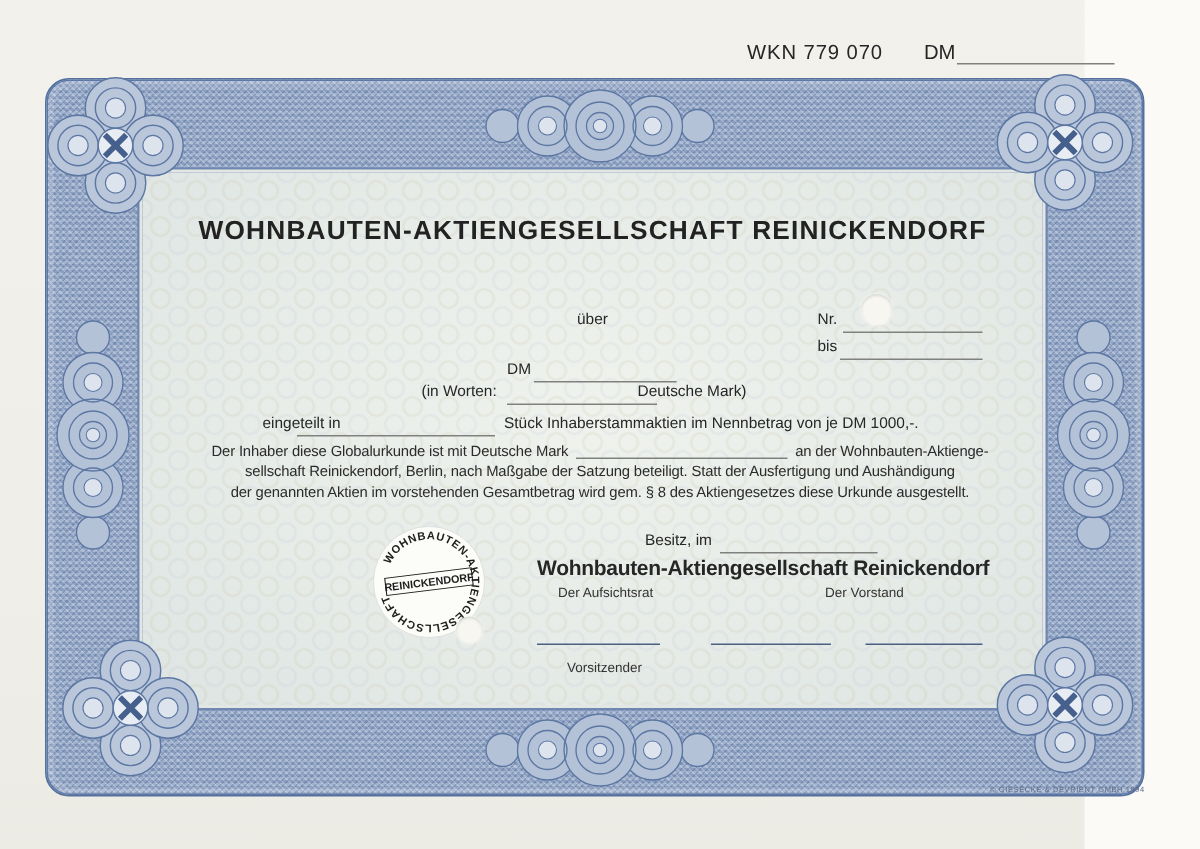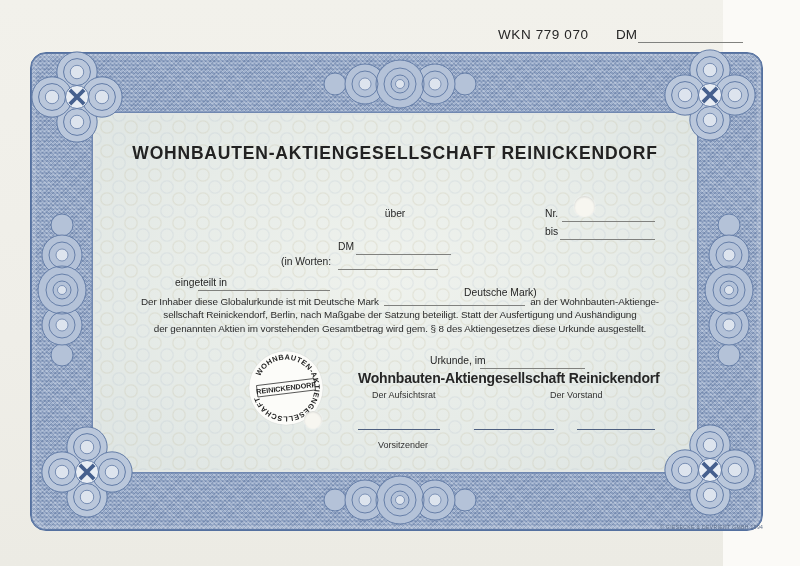--- a/index.html
+++ b/index.html
@@ -150,36 +150,37 @@
   <div class="centerband small" style="top:208px;">über</div>
   <div class="abs small" style="left:545px;top:208px;">Nr.</div>
   <div class="rule" style="left:562px;top:221px;width:93px;"></div>
   <div class="abs small" style="left:545px;top:226px;">bis</div>
   <div class="rule" style="left:560px;top:239px;width:95px;"></div>
 
   <div class="abs small" style="left:338px;top:241px;">DM</div>
   <div class="rule" style="left:356px;top:254px;width:95px;"></div>
   <div class="abs small" style="left:281px;top:256px;">(in Worten:</div>
   <div class="rule" style="left:338px;top:269px;width:100px;"></div>
-  <div class="abs small" style="left:464px;top:256px;margin-top:31px;">Deutsche Mark)</div>
+  <div class="abs small" style="left:425px;top:256px;">Deutsche Mark)</div>
 
   <div class="abs small" style="left:175px;top:277px;">eingeteilt in</div>
   <div class="rule" style="left:198px;top:290px;width:132px;"></div>
+  <div class="abs small" style="left:336px;top:277px;">Stück Inhaberstammaktien im Nennbetrag von je DM 1000,-.</div>
 
   <div class="para">
     <div class="line1">
       <span>Der Inhaber diese Globalurkunde ist mit Deutsche Mark</span>
       <span class="gap"></span>
       <span>an der Wohnbauten-Aktienge-</span>
     </div>
     <div class="jline">sellschaft Reinickendorf, Berlin, nach Maßgabe der Satzung beteiligt. Statt der Ausfertigung und Aushändigung</div>
     <div class="jline">der genannten Aktien im vorstehenden Gesamtbetrag wird gem. § 8 des Aktiengesetzes diese Urkunde ausgestellt.</div>
   </div>
 
-  <div class="abs small" style="left:430px;top:355px;">Urkunde, im</div>
+  <div class="abs small" style="left:430px;top:355px;">Besitz, im</div>
   <div class="rule" style="left:480px;top:368px;width:105px;"></div>
 
   <div class="sig-company">Wohnbauten-Aktiengesellschaft Reinickendorf</div>
   <div class="abs tiny" style="left:372px;top:390px;">Der Aufsichtsrat</div>
   <div class="abs tiny" style="left:550px;top:390px;">Der Vorstand</div>
   <div class="rule" style="left:358px;top:429px;width:82px;border-bottom-color:#4d5f80;"></div>
   <div class="rule" style="left:474px;top:429px;width:80px;border-bottom-color:#4d5f80;"></div>
   <div class="rule" style="left:577px;top:429px;width:78px;border-bottom-color:#4d5f80;"></div>
   <div class="abs tiny" style="left:378px;top:440px;">Vorsitzender</div>
 

